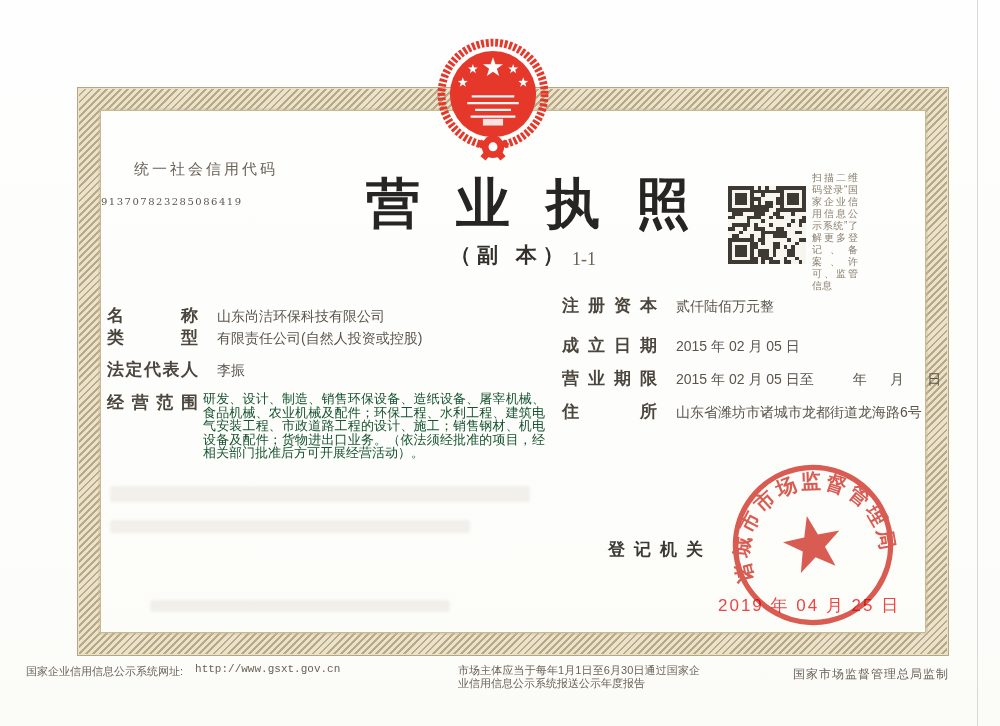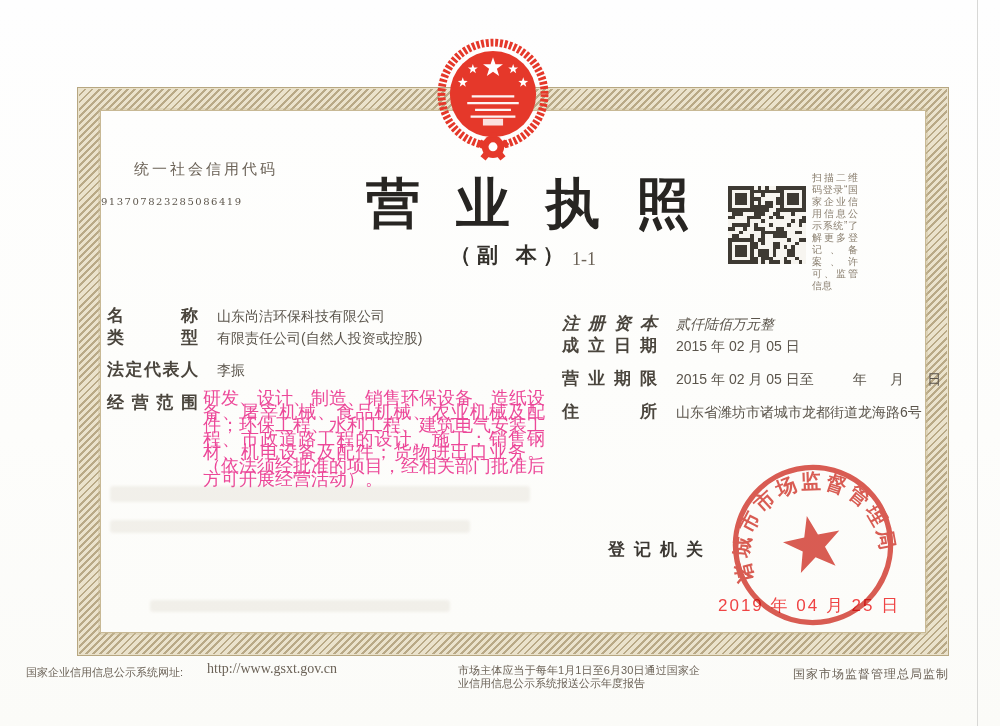--- a/index.html
+++ b/index.html
@@ -44,37 +44,37 @@
   .qr-caption{left:812px;top:172px;width:46px;font-size:10px;line-height:12px;color:#8a7f6f;text-align:justify;}
 
   
   .flabel{display:inline-block;text-align:justify;text-align-last:justify;
     font-size:17px;font-weight:600;color:#4a453d;letter-spacing:1px;}
   .flabel.w-left{width:92px;}
   .flabel.w-right{width:96px;}
   .fvalue{font-size:14px;color:#5a544b;}
   .row{position:absolute;white-space:nowrap;}
   .row .fvalue{margin-left:18px;}
-  .scope-value{position:absolute;left:203px;top:392px;width:342px;font-size:18px;line-height:13.5px;
-    color:#ec4899;text-align:justify;}
+  .scope-value{position:absolute;left:203px;top:392px;width:342px;font-size:13px;line-height:13.5px;
+    color:#14532d;text-align:justify;}
   .pre{white-space:pre;}
 
   
   .reg-label{left:608px;top:538px;font-size:17px;font-weight:700;letter-spacing:9px;color:#3c3833;}
   .issue-date{left:718px;top:594px;font-size:17px;color:#ef4444;letter-spacing:2px;white-space:pre;}
 
   
   .seal{position:absolute;left:728px;top:460px;width:170px;height:170px;
     transform:rotate(-12deg);opacity:.88;z-index:6;mix-blend-mode:multiply;}
 
   
   .footer{font-size:11px;color:#6b6257;}
   .footer-left{left:26px;top:664px;}
-  .footer-left .url{font-size:14px;color:#6b6257;position:relative;top:-3px;margin-left:24px;
-    font-family:Liberation Serif, serif;}
+  .footer-left .url{font-size:11px;color:#6b6257;position:relative;top:-3px;margin-left:12px;
+    font-family:Liberation Mono, monospace;}
   .footer-middle{left:458px;top:664px;width:242px;line-height:12.5px;text-align:justify;}
   .footer-right{left:793px;top:666px;font-size:12px;letter-spacing:1px;}
 
   
   .edge-line{left:977px;top:0;width:1px;height:726px;background:#d8d8d6;}
   .ghost{background:rgba(175,163,140,.14);filter:blur(1.5px);border-radius:3px;}
 </style>
 </head>
 <body>
 
@@ -569,21 +569,21 @@
   <span class="flabel w-left">类型</span><span class="fvalue">有限责任公司(自然人投资或控股)</span>
 </div>
 <div class="row" style="left:107px;top:358px;">
   <span class="flabel w-left">法定代表人</span><span class="fvalue">李振</span>
 </div>
 <div class="row" style="left:107px;top:391px;">
   <span class="flabel w-left">经营范围</span>
 </div>
 <div class="scope-value">研发、设计、制造、销售环保设备、造纸设备、屠宰机械、食品机械、农业机械及配件；环保工程、水利工程、建筑电气安装工程、市政道路工程的设计、施工；销售钢材、机电设备及配件；货物进出口业务。（依法须经批准的项目，经相关部门批准后方可开展经营活动）。</div>
 
-<div class="row" style="left:562px;top:312px;font-style:italic;">
+<div class="row" style="left:562px;top:294px;">
   <span class="flabel w-right">注册资本</span><span class="fvalue">贰仟陆佰万元整</span>
 </div>
 <div class="row" style="left:562px;top:334px;">
   <span class="flabel w-right">成立日期</span><span class="fvalue pre">2015 年 02 月 05 日</span>
 </div>
 <div class="row" style="left:562px;top:367px;">
   <span class="flabel w-right">营业期限</span><span class="fvalue pre">2015 年 02 月 05 日至          年      月      日</span>
 </div>
 <div class="row" style="left:562px;top:400px;">
   <span class="flabel w-right">住所</span><span class="fvalue">山东省潍坊市诸城市龙都街道龙海路6号</span>

